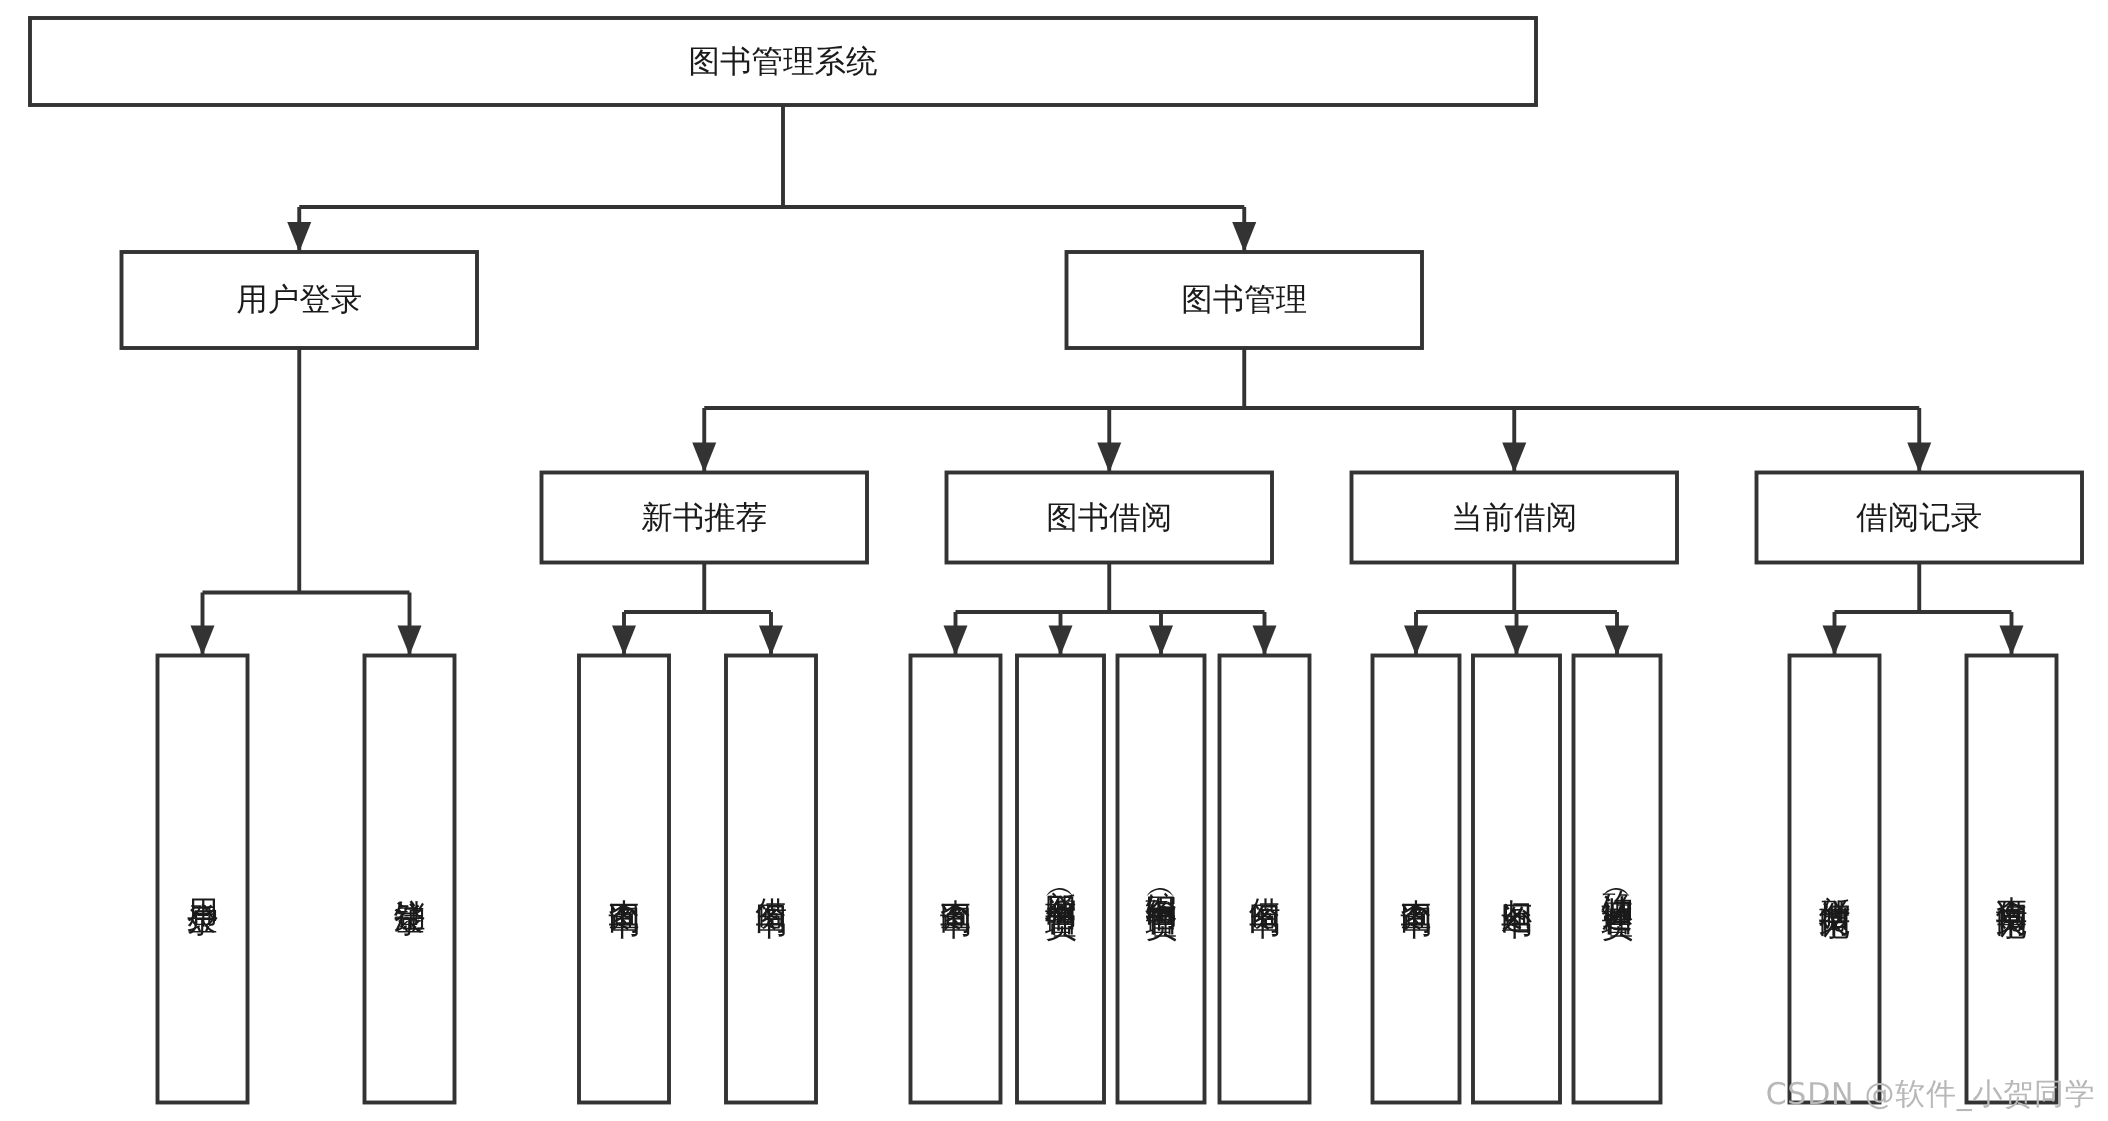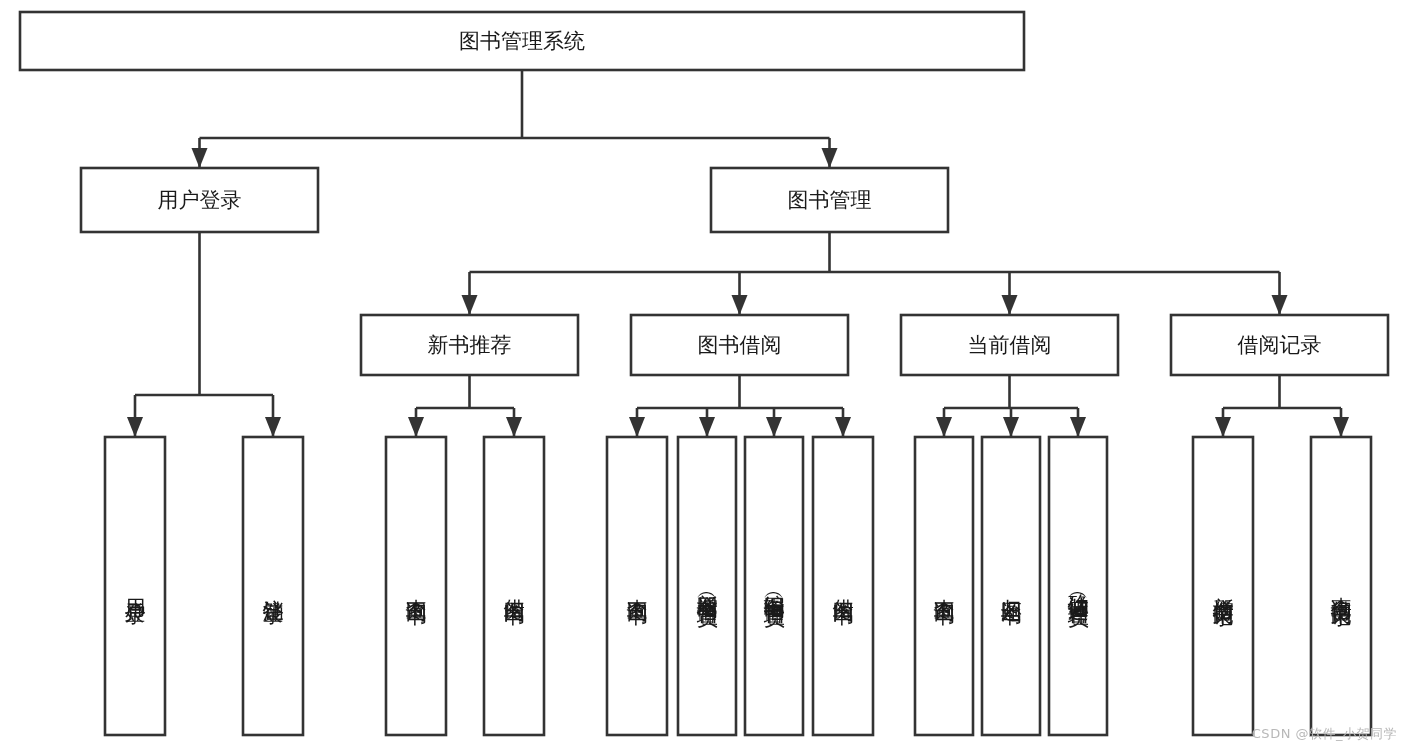--- a/index.html
+++ b/index.html
@@ -63,21 +63,21 @@
     justify-content: center;
     white-space: nowrap;
     pointer-events: none;
     user-select: none;
   }
   .watermark {
     position: absolute;
     right: 8px;
     bottom: 4px;
     font-family: "DejaVu Sans", "Liberation Sans", sans-serif;
-    font-size: 13px;
+    font-size: 20px;
     color: #b8b8b8;
     letter-spacing: 0.5px;
     white-space: nowrap;
   }
 </style>
 </head>
 <body>
 
 <div id="diagram-root">
 

